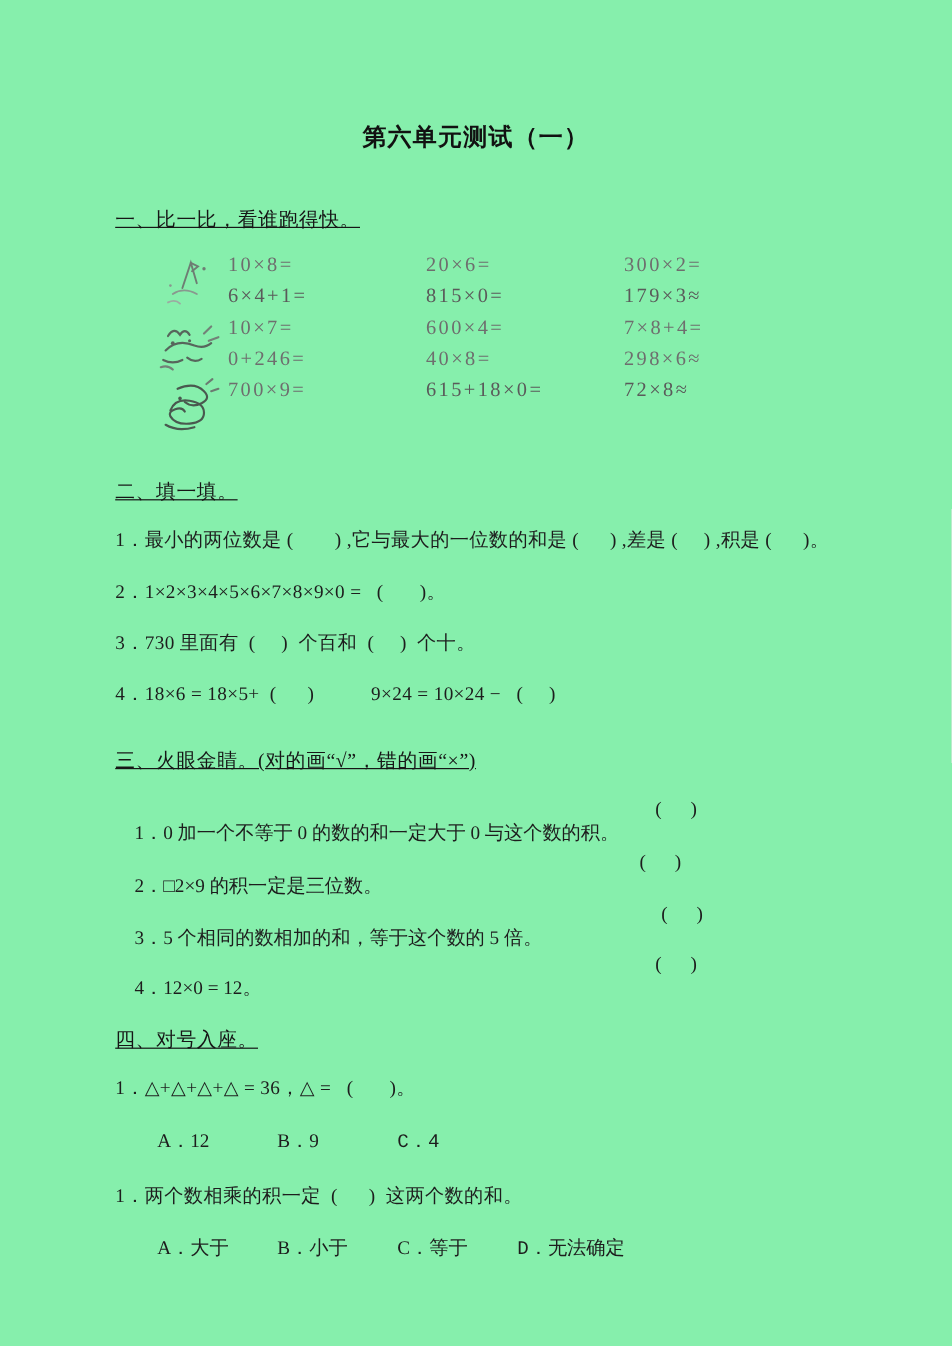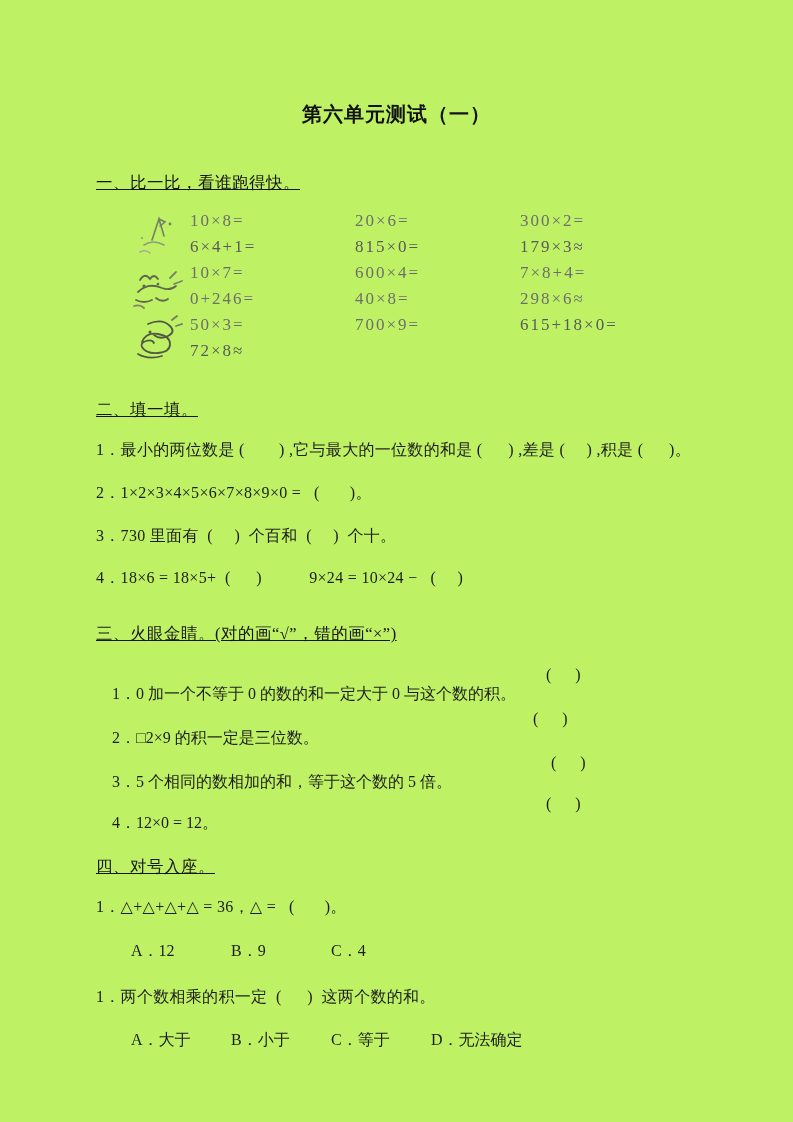--- a/index.html
+++ b/index.html
@@ -1,21 +1,21 @@
 <!DOCTYPE html>
 <html><head>
 <meta charset="utf-8">
 <style>
   * { margin:0; padding:0; box-sizing:border-box; }
   html,body { background:#e8e8e8; }
   .page {
     position:relative;
     width:793px; height:1122px;
     margin:0 auto;
-    background:#bef264;
+    background:#86efac;
     font-family:"Liberation Serif","DejaVu Serif",serif;
     color:#1d1d1d;
     overflow:hidden;
     padding-left:45px;
   }
   .title {
     position:absolute; top:101px; left:0; width:100%;
     text-align:center;
     font-family:"Liberation Sans","DejaVu Sans",sans-serif;
     font-weight:bold; font-size:20px; letter-spacing:1px;
@@ -44,21 +44,21 @@
     font-size:17px; letter-spacing:2px;
     color:#6e6e6e; white-space:pre;
   }
   .expr.r2, .expr.r6 { color:#5a5a5a; }
   
   .tf-item { position:absolute; left:96px; width:560px; font-size:16px; white-space:pre; }
   .tf-blank { position:absolute; top:0; white-space:pre; }
   
   .options { position:absolute; left:131px; display:flex; font-size:16px; white-space:pre; }
   .option { width:100px; flex:0 0 auto; }
-  .option:last-child { width:auto; }
+  .option:last-child { width:auto;font-family:Liberation Mono, monospace; }
 </style>
 </head>
 <body>
 
 <div class="page">
 
   <div class="title">第六单元测试（一）</div>
 
   <div class="heading" style="top:172px">一、比一比，看谁跑得快。</div>
 
@@ -99,21 +99,20 @@
     <span class="expr r1">300×2=</span>
     <span class="expr r2">6×4+1=</span>
     <span class="expr r2">815×0=</span>
     <span class="expr r2">179×3≈</span>
     <span class="expr r3">10×7=</span>
     <span class="expr r3">600×4=</span>
     <span class="expr r3">7×8+4=</span>
     <span class="expr r4">0+246=</span>
     <span class="expr r4">40×8=</span>
     <span class="expr r4">298×6≈</span>
-    <span class="expr r5">50×3=</span>
     <span class="expr r5">700×9=</span>
     <span class="expr r6">615+18×0=</span>
     <span class="expr r6">72×8≈</span>
   </div>
 
   <div class="heading" style="top:399px">二、填一填。</div>
   <div class="item" style="top:440px">1．最小的两位数是 (        ) ,它与最大的一位数的和是 (      ) ,差是 (     ) ,积是 (      )。</div>
   <div class="item" style="top:483px">2．1×2×3×4×5×6×7×8×9×0 =   (       )。</div>
   <div class="item" style="top:526px">3．730 里面有  (     )  个百和  (     )  个十。</div>
   <div class="item" style="top:568px">4．18×6 = 18×5+  (      )           9×24 = 10×24 −   (     )</div>

